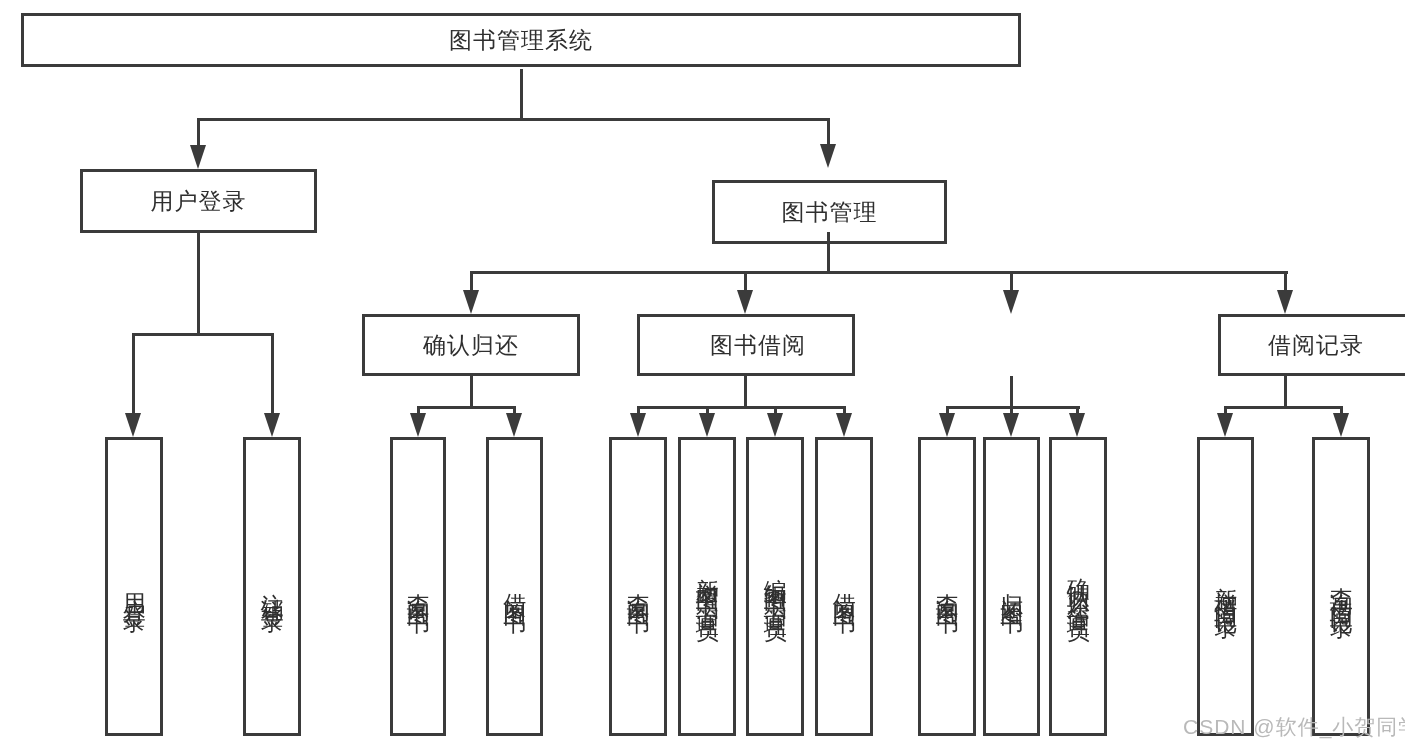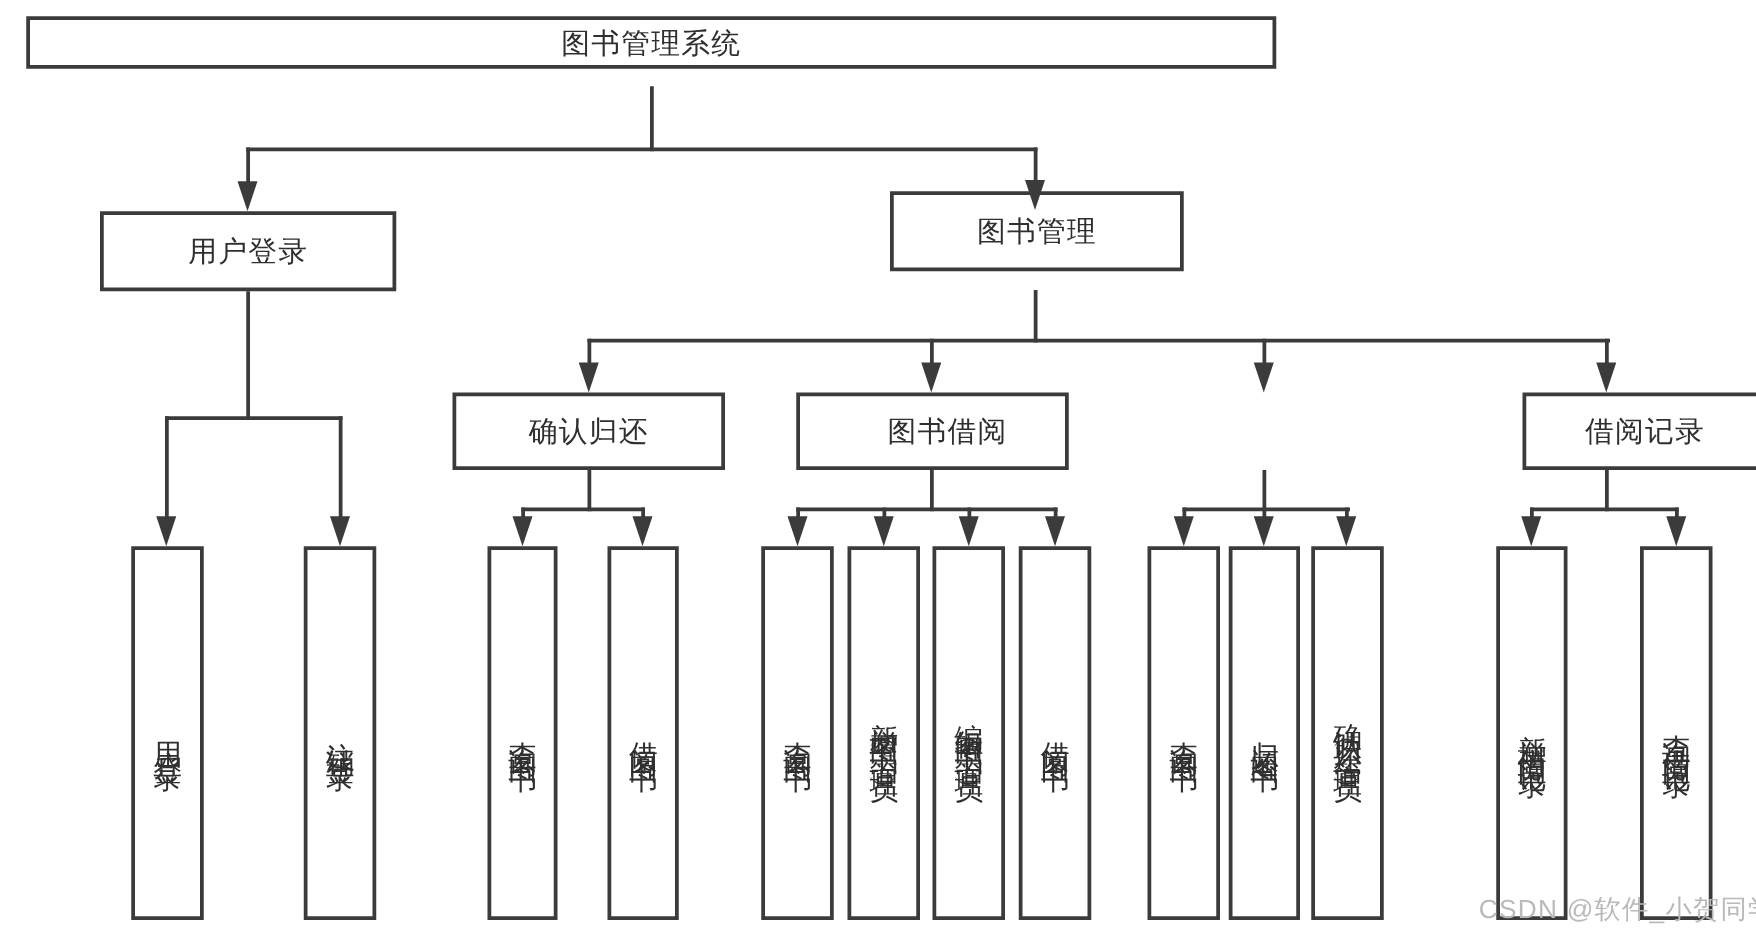--- a/index.html
+++ b/index.html
@@ -37,28 +37,28 @@
     position:absolute;left:1183px;top:713px;
     font-size:21px;color:var(--wm);letter-spacing:1px;
     white-space:nowrap;z-index:5;
   }
 </style>
 </head>
 <body>
 
 <div id="stage">
 
-  <div class="node" style="left:21px;top:13px;width:1000px;height:42px;">
+  <div class="node" style="left:21px;top:13px;width:1000px;height:54px;">
     <span>图书管理系统</span>
   </div>
 
   <div class="node" style="left:80px;top:169px;width:237px;height:64px;">
     <span>用户登录</span>
   </div>
-  <div class="node" style="left:712px;top:153px;width:235px;height:64px;">
+  <div class="node" style="left:712px;top:180px;width:235px;height:64px;">
     <span>图书管理</span>
   </div>
 
   <div class="node" style="left:362px;top:314px;width:218px;height:62px;">
     <span>确认归还</span>
   </div>
   <div class="node" style="left:637px;top:314px;width:218px;height:62px;padding-left:24px;">
     <span>图书借阅</span>
   </div>
   <div class="node" style="left:1177px;top:314px;width:196px;height:62px;margin-left:41px;">

